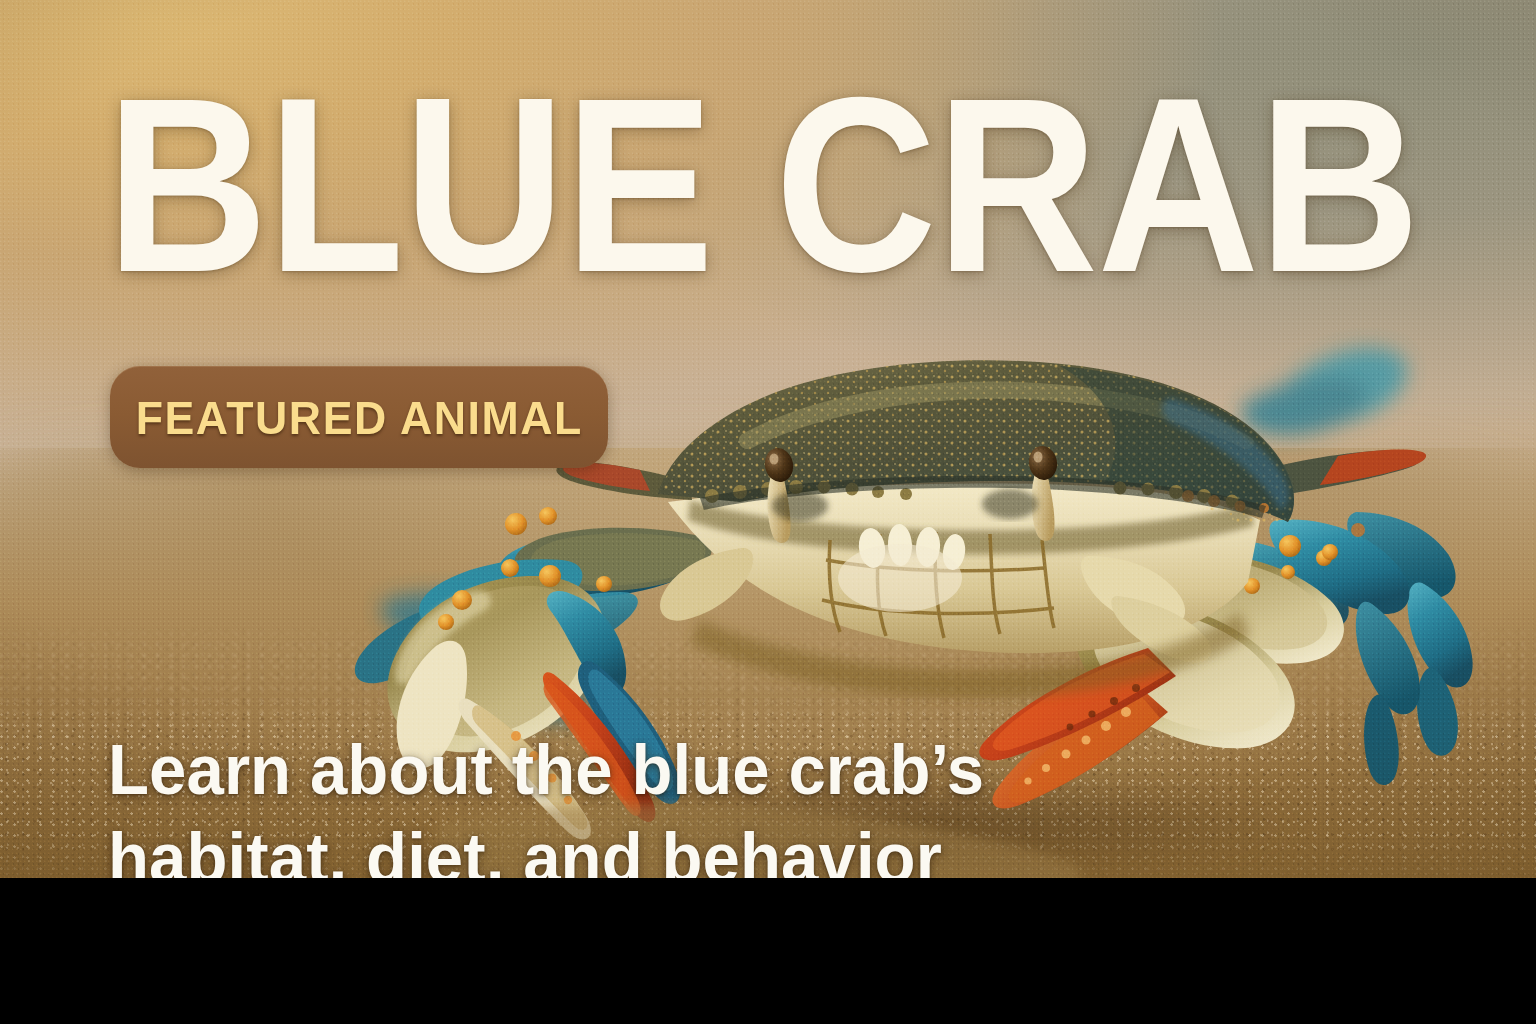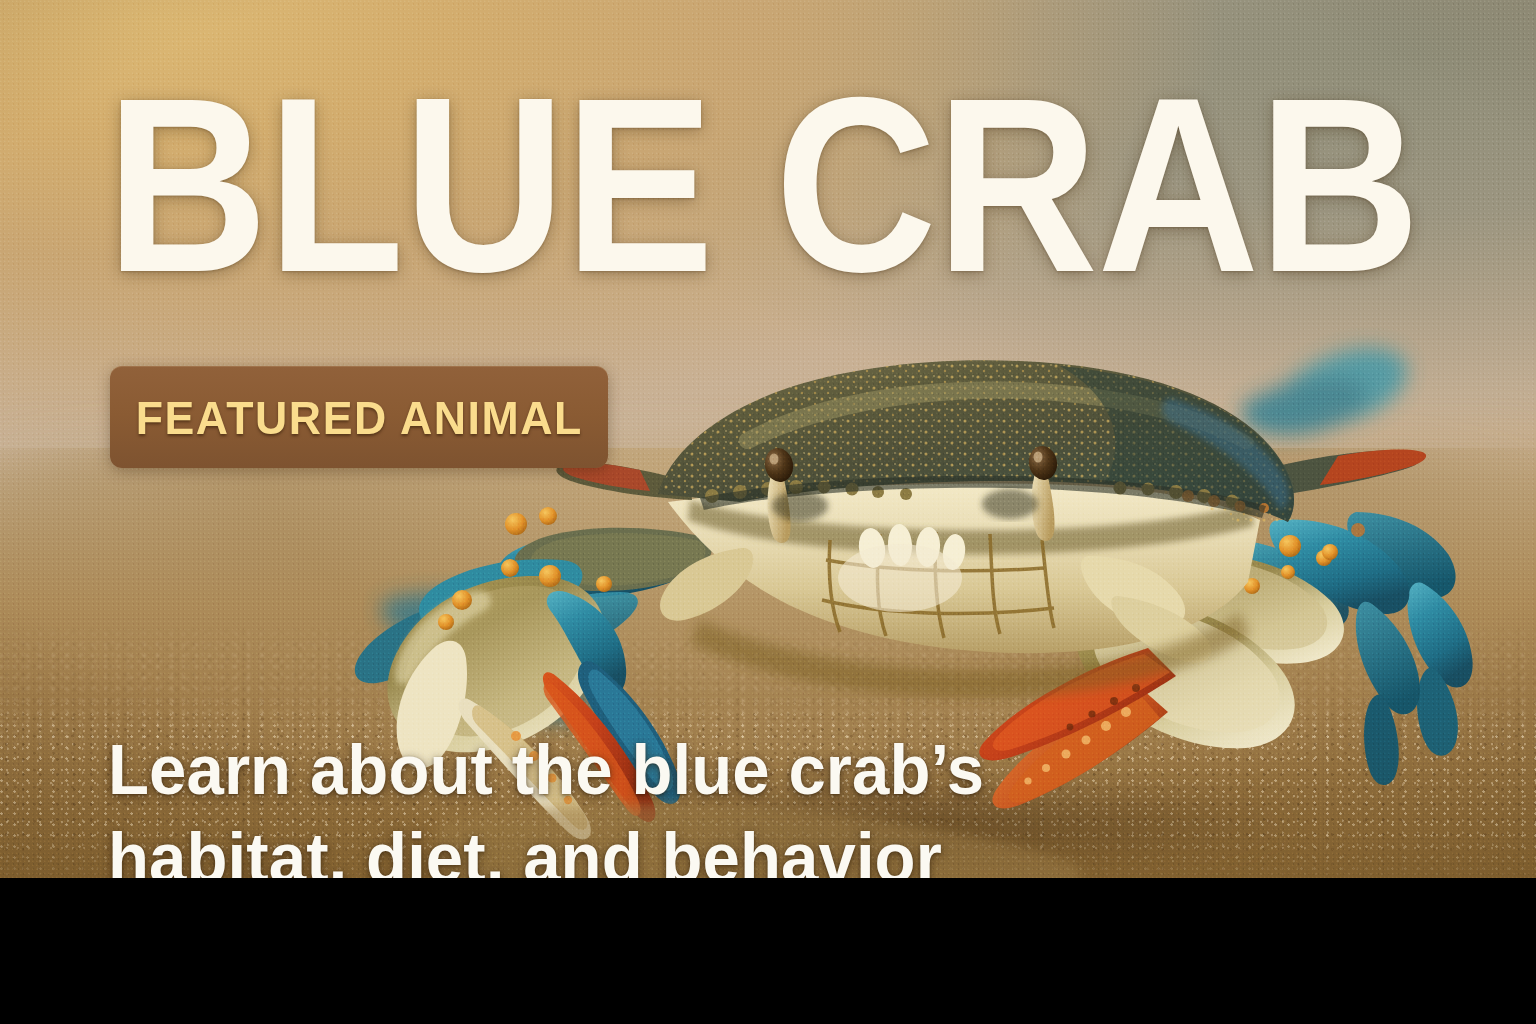--- a/index.html
+++ b/index.html
@@ -128,21 +128,21 @@
     color:#fcf8ed;
     transform:scaleX(.905);
     transform-origin:left top;
     white-space:nowrap;
     text-shadow:0 3px 16px rgba(62,40,12,.34), 0 1px 3px rgba(62,40,12,.30);
   }
 
   .badge {
     position:absolute; left:110px; top:366px;
     width:498px; height:102px;
-    border-radius:12px;
+    border-radius:30px;
     background:linear-gradient(180deg, #91613a 0%, #8a5b33 48%, #7e5330 100%);
     box-shadow:0 3px 14px rgba(56,33,9,.34), inset 0 1px 0 rgba(255,228,186,.14);
     display:flex; align-items:center; justify-content:center;
   }
   .badge-label {
     font-family:"Liberation Sans Narrow","Liberation Sans", sans-serif;
     font-weight:700;
     font-size:47px;
     letter-spacing:1.6px;
     color:#fadc8d;

